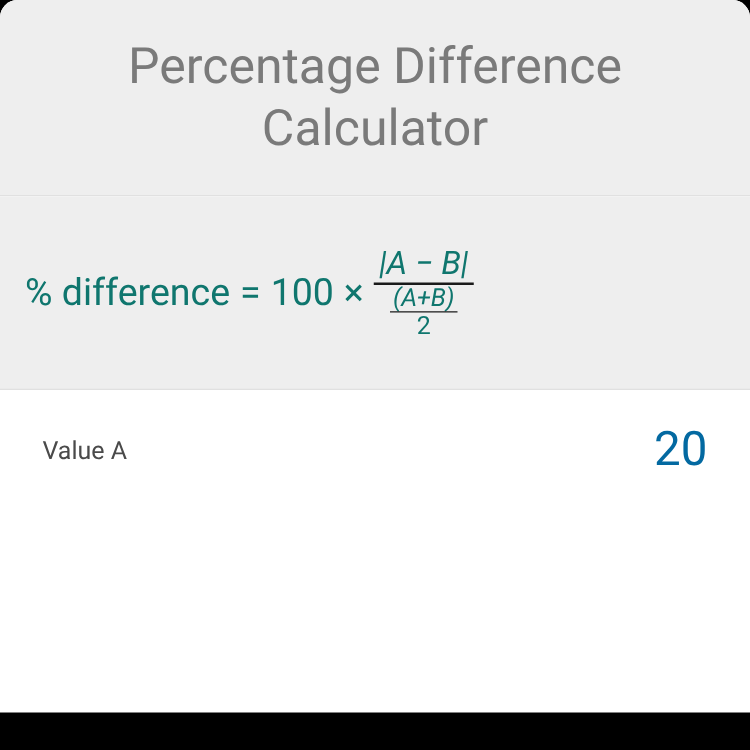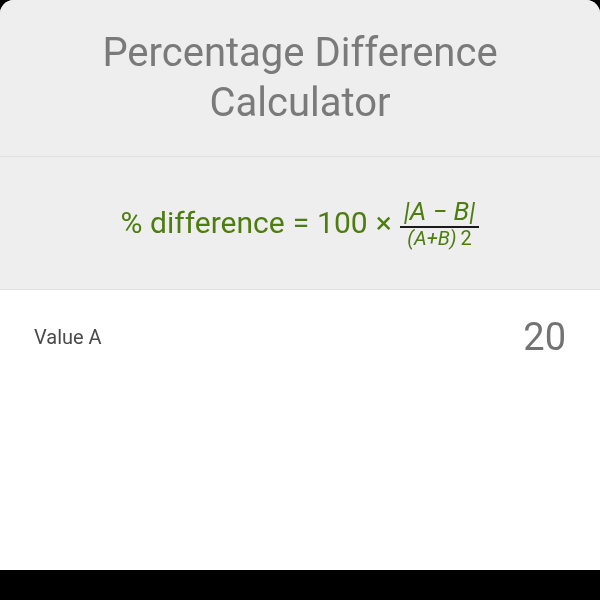--- a/index.html
+++ b/index.html
@@ -1,32 +1,32 @@
 <!DOCTYPE html>
 <html><head>
 <meta charset="utf-8">
 <style>
 html,body{margin:0;padding:0;width:600px;height:600px;font-family:-apple-system,BlinkMacSystemFont,"Segoe UI",Roboto,Helvetica,Arial,sans-serif;background:#000;overflow:hidden}
 .card{width:600px;height:570px;background:#fff;border-radius:14px 14px 0 0;box-sizing:border-box;position:relative}
 .header{background:#eeeeee;border-radius:14px 14px 0 0;padding:28px 52px 28px;text-align:center;border-bottom:1px solid #e0e0e0}
 .title{font-size:40px;color:#7a7a7a;font-weight:400;line-height:1.25}
-.formula{background:#eeeeee;padding:40px 20px;text-align:center;font-size:30px;color:#4d7c0f;border-bottom:1px solid #e0e0e0}
+.formula{background:#eeeeee;padding:40px 20px;text-align:left;font-size:30px;color:#0f766e;border-bottom:1px solid #e0e0e0}
 .formula .math{display:inline-flex;align-items:center;gap:8px}
 .formula .frac{display:inline-flex;flex-direction:column;align-items:center;font-size:26px;line-height:1.1;vertical-align:middle}
 .formula .frac .num{font-style:italic;padding:0 4px}
 .formula .frac .bar{width:100%;height:2px;background:#1a1a1a}
 .formula .frac .den{display:flex;flex-direction:column;align-items:center}
-.formula .frac2{display:inline-flex;flex-direction:row;align-items:center;font-size:20px;line-height:1.05}
+.formula .frac2{display:inline-flex;flex-direction:column;align-items:center;font-size:20px;line-height:1.05}
 .formula .frac2 .n2{font-style:italic;padding:0 2px}
 .formula .frac2 .b2{width:100%;height:1.5px;background:#1a1a1a}
 .formula .frac2 .d2{padding:0 2px}
 .row{display:flex;justify-content:space-between;align-items:center;padding:0 34px;height:95px;border-bottom:1px solid #e0e0e0}
 .row:last-of-type{border-bottom:none}
 .lbl{font-size:20px;color:#4a4a4a}
-.val{font-size:38px;color:#737373;font-weight:400}
+.val{font-size:38px;color:#0369a1;font-weight:400}
 </style>
 </head>
 <body>
 
 <div class="card">
 
   <div class="header">
     <div class="title">Percentage Difference Calculator</div>
   </div>
 

